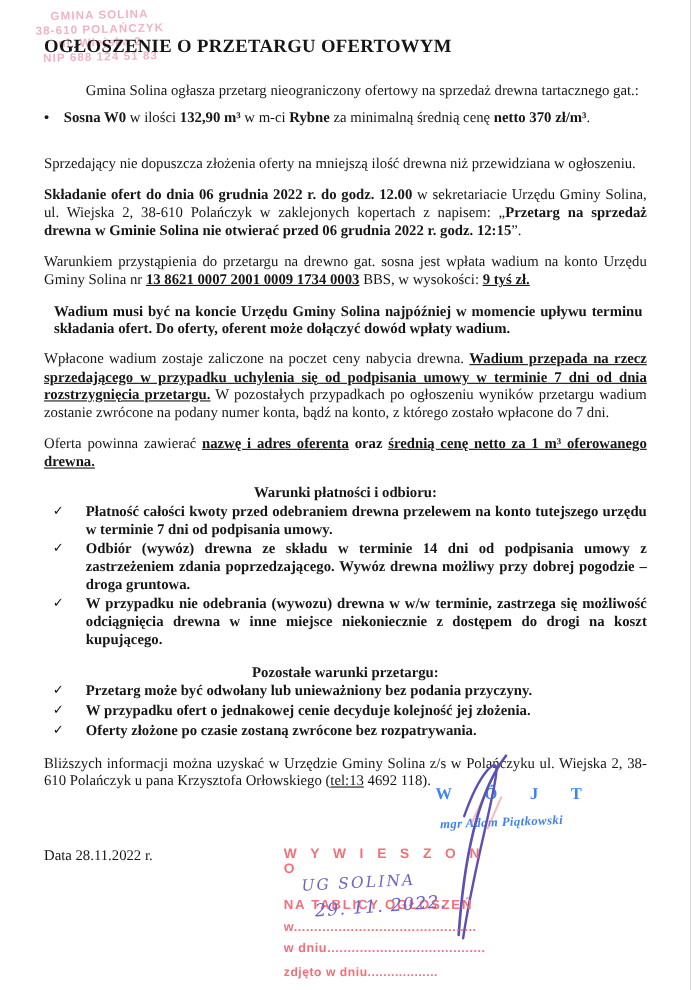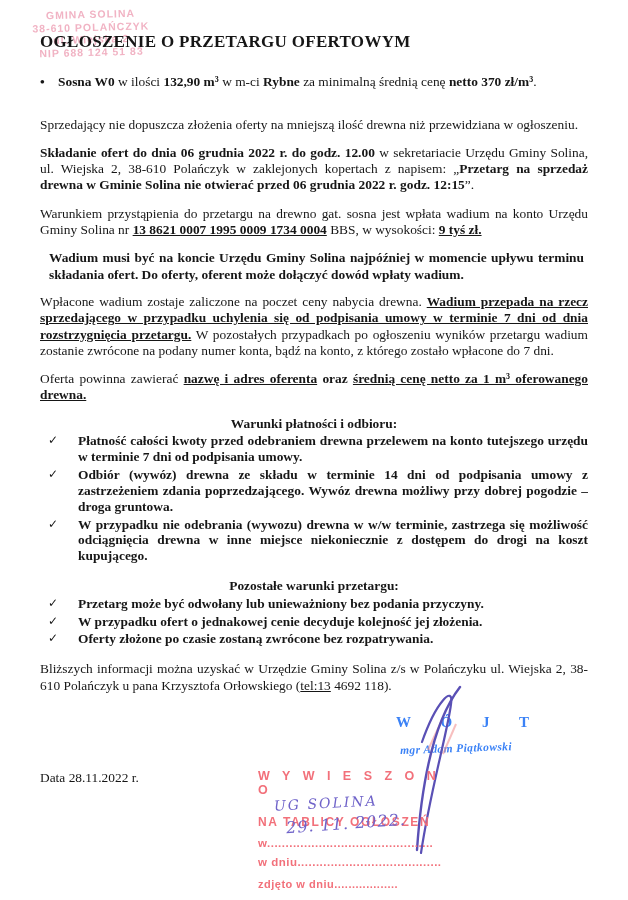--- a/index.html
+++ b/index.html
@@ -69,27 +69,28 @@
   <div class="header-stamp">
     <div>GMINA SOLINA</div>
     <div>38-610 POLAŃCZYK</div>
     <div>ul. Wiejska 2</div>
     <div>NIP 688 124 51 83</div>
   </div>
 
   <div class="content">
     <h1 class="doc-title">OGŁOSZENIE O PRZETARGU OFERTOWYM</h1>
     <div>
+        <div class="blk blk-p-indent"><span>Gmina Solina ogłasza przetarg nieograniczony ofertowy na sprzedaż drewna tartacznego gat.:</span></div>
         <div class="blk blk-bullet">
           <span class="bullet-dot">•</span>
           <span class="bullet-text"><span class="b ">Sosna W0</span><span> w ilości  </span><span class="b ">132,90 m³</span><span> w m-ci  </span><span class="b ">Rybne</span><span> za minimalną średnią cenę </span><span class="b ">netto 370 zł/m³</span><span>.</span></span>
         </div>
         <div class="blk blk-p"><span>Sprzedający nie dopuszcza złożenia oferty na mniejszą ilość drewna niż przewidziana w ogłoszeniu.</span></div>
         <div class="blk blk-p"><span class="b ">Składanie ofert do dnia 06 grudnia 2022 r. do godz. 12.00</span><span> w sekretariacie Urzędu Gminy Solina, ul. Wiejska 2, 38-610 Polańczyk w zaklejonych kopertach z napisem: „</span><span class="b ">Przetarg na sprzedaż drewna w Gminie Solina nie otwierać przed 06 grudnia 2022 r. godz. 12:15</span><span>”.</span></div>
-        <div class="blk blk-p"><span>Warunkiem przystąpienia do przetargu na drewno gat. sosna jest wpłata wadium na konto Urzędu Gminy Solina nr </span><span class="b u">13 8621 0007 1995 0009 1734 0004</span><span> BBS, w wysokości: </span><span class="b u">9 tyś zł.</span></div>
+        <div class="blk blk-p"><span>Warunkiem przystąpienia do przetargu na drewno gat. sosna jest wpłata wadium na konto Urzędu Gminy Solina nr </span><span class="b u">13 8621 0007 2001 0009 1734 0003</span><span> BBS, w wysokości: </span><span class="b u">9 tyś zł.</span></div>
         <div class="blk blk-notice"><span class="b ">Wadium musi być na koncie Urzędu Gminy Solina najpóźniej w momencie upływu terminu składania ofert. Do oferty, oferent może dołączyć dowód wpłaty wadium.</span></div>
         <div class="blk blk-p"><span>Wpłacone wadium zostaje zaliczone na poczet ceny nabycia drewna. </span><span class="b u">Wadium przepada na rzecz sprzedającego w przypadku uchylenia się od podpisania umowy w terminie 7 dni od dnia rozstrzygnięcia przetargu.</span><span> W pozostałych przypadkach po ogłoszeniu wyników przetargu wadium zostanie zwrócone na podany numer konta, bądź na konto, z którego zostało wpłacone do 7 dni.</span></div>
         <div class="blk blk-p"><span>Oferta powinna zawierać </span><span class="b u">nazwę i adres oferenta</span><span class="b "> oraz </span><span class="b u">średnią cenę netto za 1 m³ oferowanego drewna.</span></div>
         <div class="blk blk-heading"><span class="b ">Warunki płatności i odbioru:</span></div>
         <div class="blk blk-checklist">
           <div class="check-item">
             <span class="check-mark">✓</span>
             <span class="check-text"><span>Płatność całości kwoty przed odebraniem drewna przelewem na konto tutejszego urzędu w terminie 7 dni od podpisania umowy.</span></span>
           </div>
           <div class="check-item">

